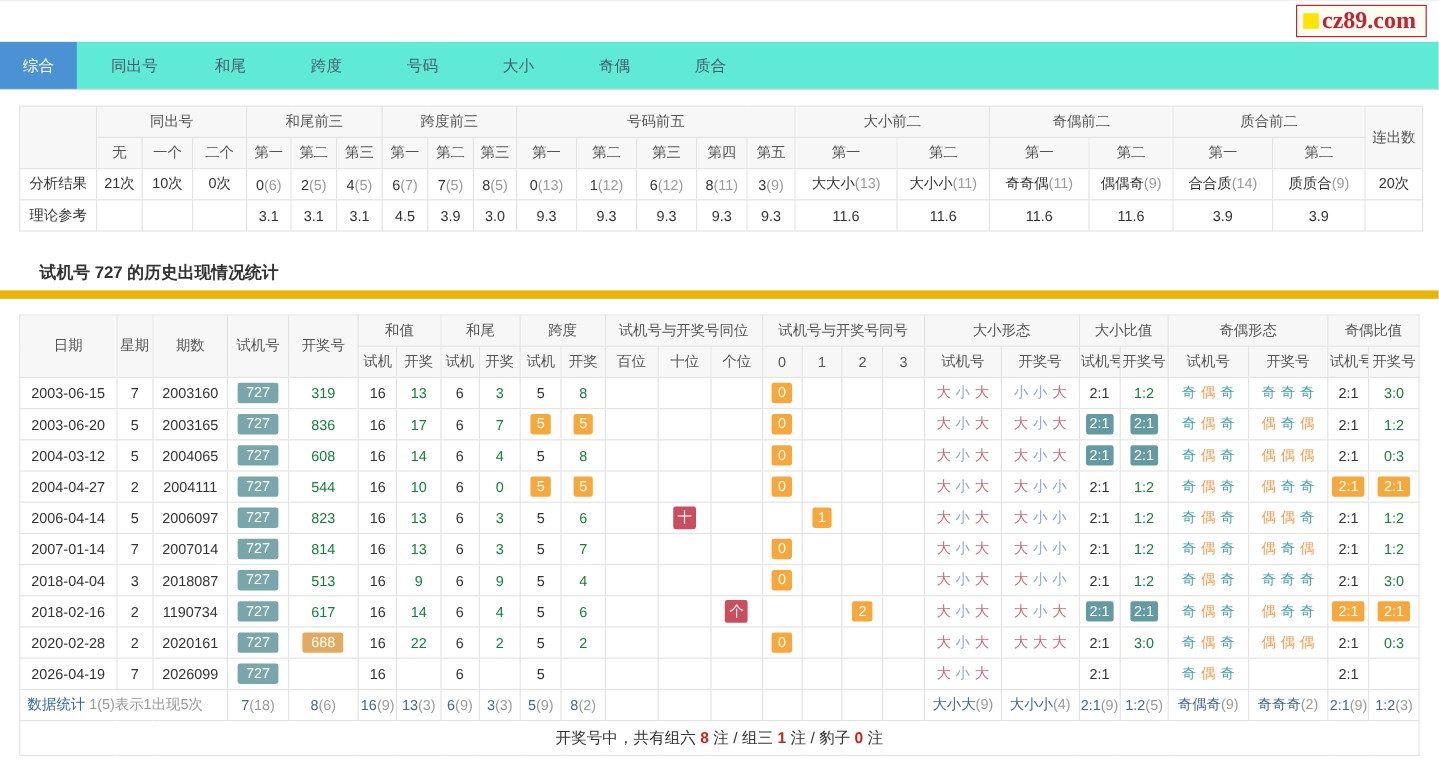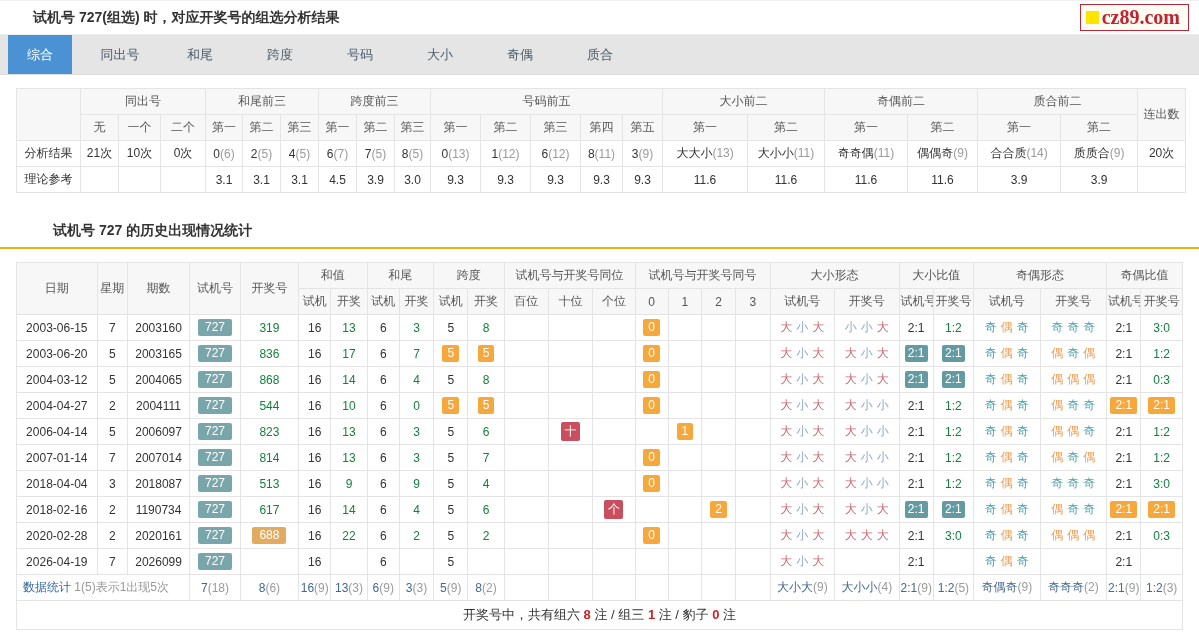--- a/index.html
+++ b/index.html
@@ -13,35 +13,35 @@
     border-top:1px solid #f0f0f0; border-bottom:1px solid #ececec; position:relative;
     font-size:14px; font-weight:bold; color:#333;
   }
   .logo-box {
     position:absolute; right:10px; top:3px; border:1px solid #b5293a; background:#fffdf2;
     padding:1px 8px 1px 5px; display:flex; align-items:center; cursor:pointer;
   }
   .logo-sq { width:13px; height:13px; background:#ffe400; margin-right:3px; }
   .logo-text { font-family:"Liberation Serif","DejaVu Serif",serif; color:#c22232; font-size:20px; font-weight:bold; }
   .tabbar {
-    height:40px; display:flex; align-items:stretch; padding-left:8px;
-    border-bottom:1px solid #dcdcdc; background:#e5e5e5;
+    height:40px; display:flex; align-items:stretch; 
+    border-bottom:1px solid #dcdcdc; background:#5eead4;
   }
   .tab {
     width:64px; margin-right:16px; display:flex; align-items:center; justify-content:center;
     font-size:13px; color:#4a5b6c; cursor:pointer;
   }
   .tab.active { background:#4b92d4; color:#fff; }
   table { border-collapse:collapse; table-layout:fixed; width:1167px; margin:13px 16px 0 16px; text-align:center; }
   th, td { border:1px solid #e4e4e4; padding:2px 1px; height:26px; font-weight:normal; overflow:hidden; white-space:nowrap; }
   th { background:#f7f7f7; color:#555; font-size:12px; }
   td { color:#333; font-size:12px; background:#fff; }
   .section-title {
-    height:35px; display:flex; align-items:center; padding-left:53px; margin-top:21px;
-    border-bottom:2px solid #eab308; font-size:14px; font-weight:bold; color:#333;
+    height:35px; display:flex; align-items:center; padding-left:33px; margin-top:21px;
+    border-bottom:7px solid #eab308; font-size:14px; font-weight:bold; color:#333;
   }
   .t-red { color:#15803d; }
   .an-p, .st-p { color:#9b9b9b; }
   .st-v { color:#44688c; }
   .b { display:inline-block; min-width:12px; padding:1px 5px; border-radius:2px; color:#fff; font-size:12px; line-height:15px; }
   .b-teal  { background:#78a6ab; padding:1px 7px; }
   .b-amber { background:#e2ab5f; padding:1px 7px; }
   .b-orange{ background:#f7a83c; }
   .b-tealg { background:#649aa1; padding:1px 3px; }
   .b-red   { background:#ca4f5e; width:19px; height:19px; line-height:19px; padding:0; }
@@ -53,21 +53,20 @@
   .stats-label { color:#3367a0; font-weight:normal; }
   .stats-note  { color:#999; }
   .stats-row td { color:#44688c; }
   .footer-row td { height:29px; font-size:13px; color:#333; }
   .fr-num { color:#cc2222; font-weight:bold; }
 </style>
 </head>
 <body>
 
 <div class="titlebar">
-  <span>试机号 727(组选) 时，对应开奖号的组选分析结果</span>
   <div class="logo-box">
     <span class="logo-sq"></span>
     <span class="logo-text">cz89.com</span>
   </div>
 </div>
 
 <div class="tabbar">
     <div class="tab active">综合</div>
     <div class="tab">同出号</div>
     <div class="tab">和尾</div>
@@ -319,21 +318,21 @@
         <td><span class="pat"><span class="c-qi">奇</span><span class="c-ou">偶</span><span class="c-qi">奇</span></span></td>
         <td><span class="pat"><span class="c-ou">偶</span><span class="c-qi">奇</span><span class="c-ou">偶</span></span></td>
         <td>2:1</td>
         <td><span class="t-red">1:2</span></td>
       </tr>
       <tr>
         <td>2004-03-12</td>
         <td>5</td>
         <td>2004065</td>
         <td><span class="b b-teal">727</span></td>
-        <td><span class="t-red">868</span></td>
+        <td><span class="t-red">608</span></td>
         <td>16</td>
         <td><span class="t-red">14</span></td>
         <td>6</td>
         <td><span class="t-red">4</span></td>
         <td>5</td>
         <td><span class="t-red">8</span></td>
         <td>&nbsp;</td>
         <td>&nbsp;</td>
         <td>&nbsp;</td>
         <td><span class="b b-orange">0</span></td>

